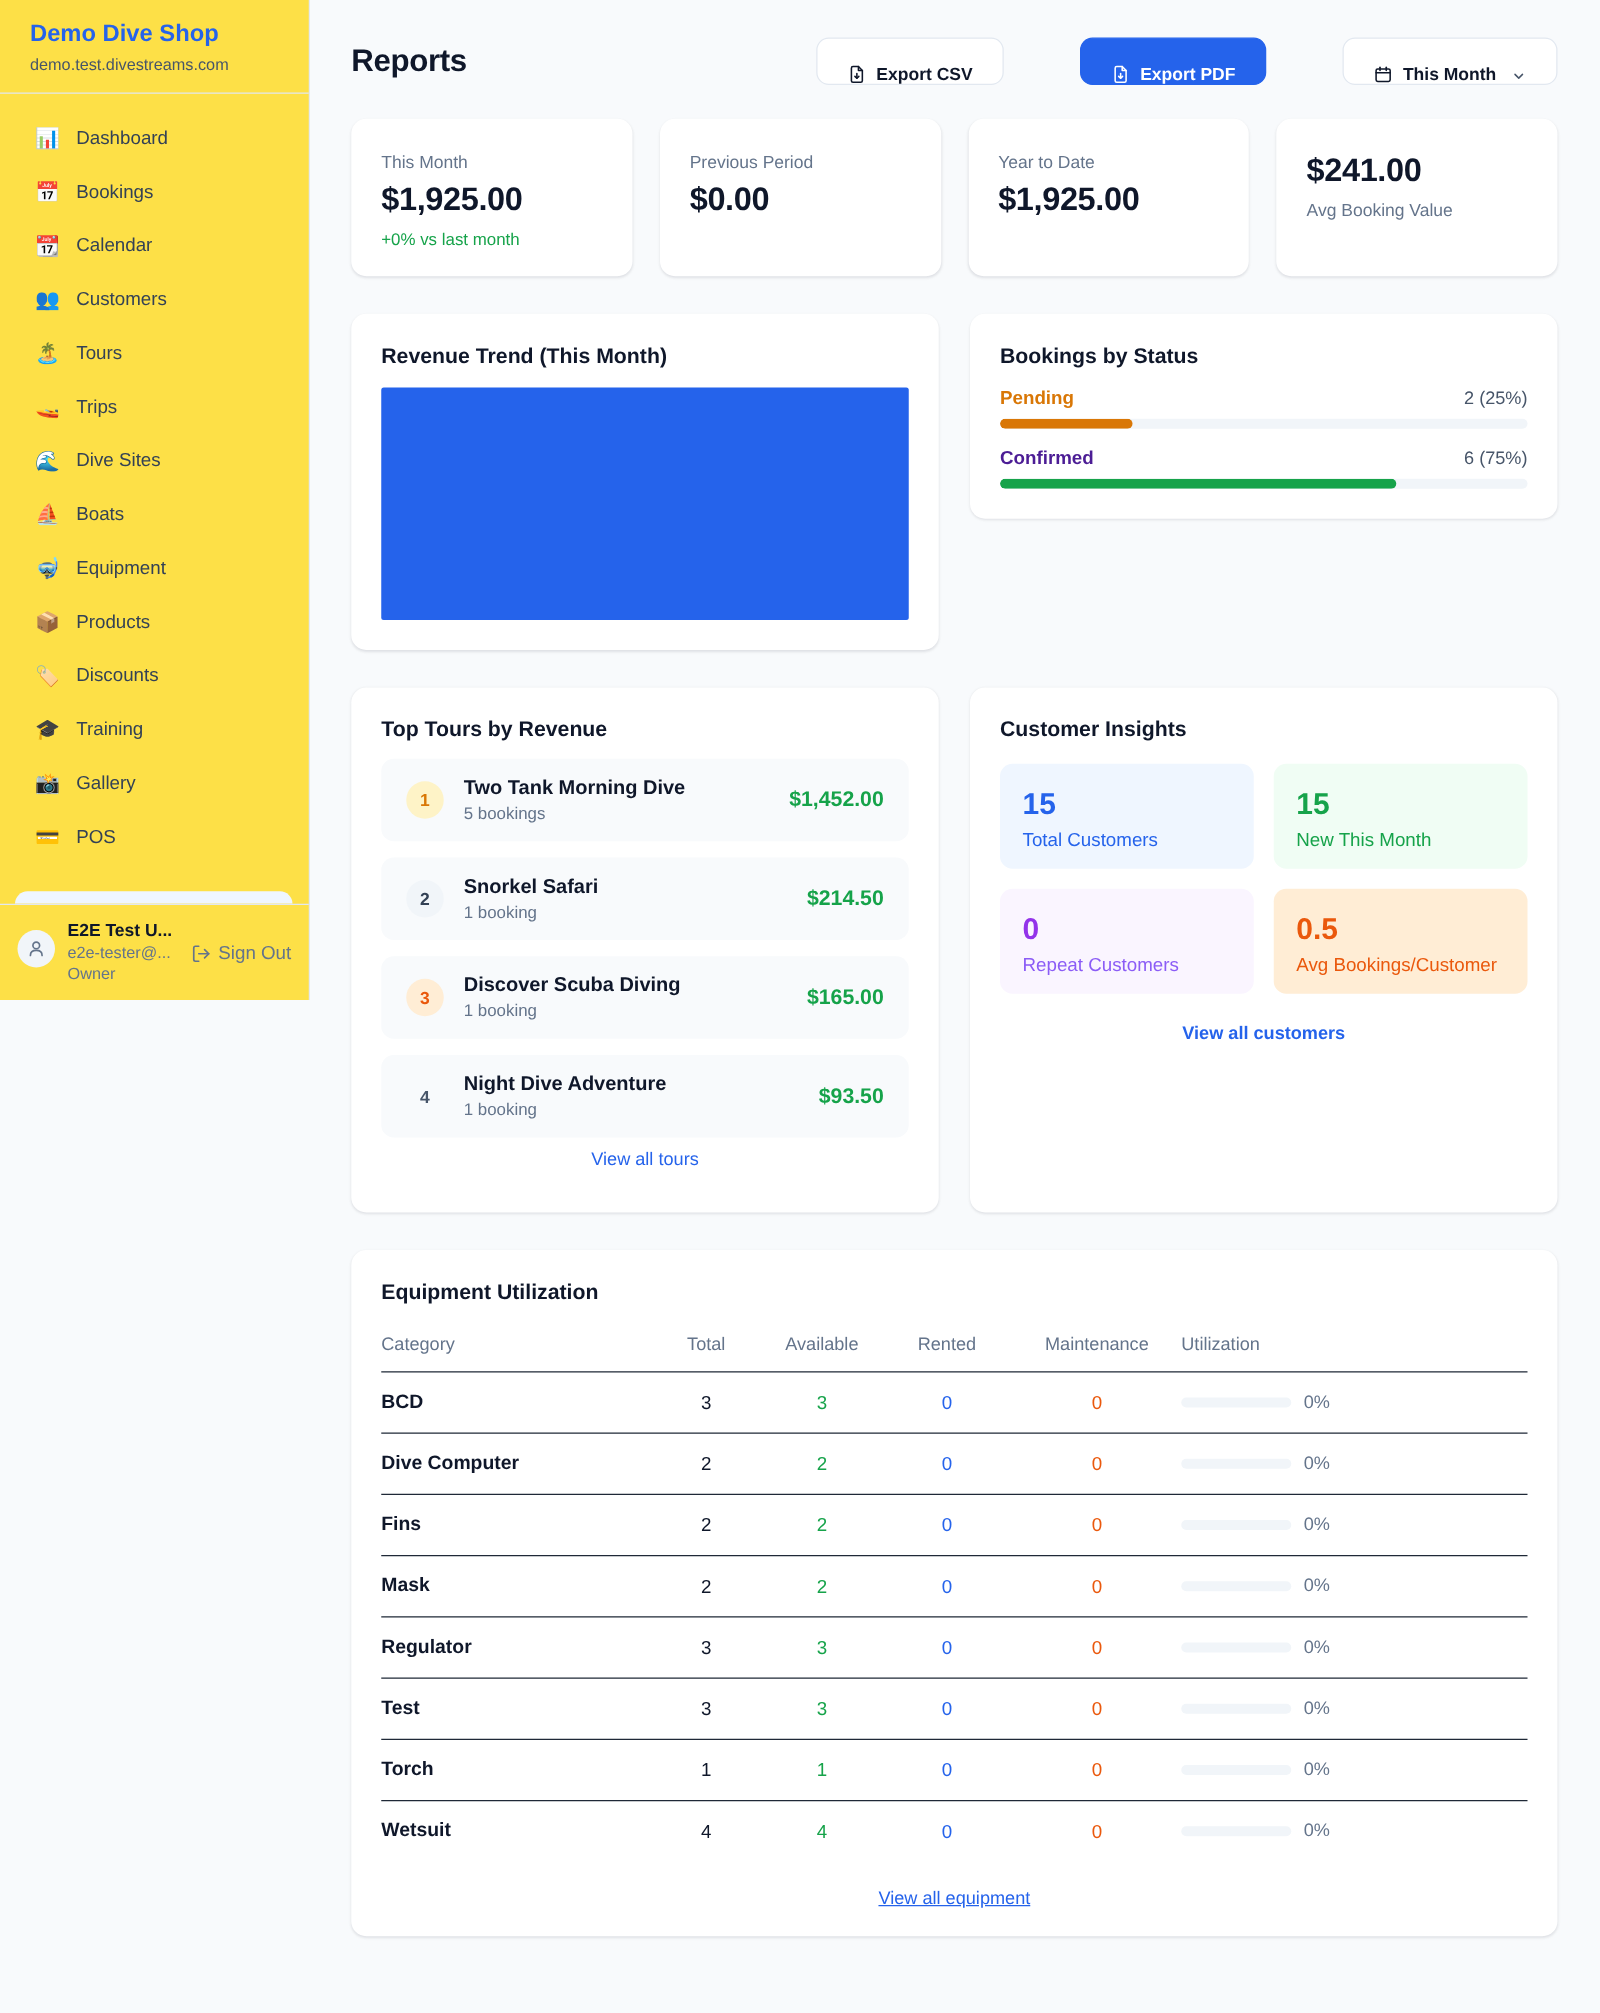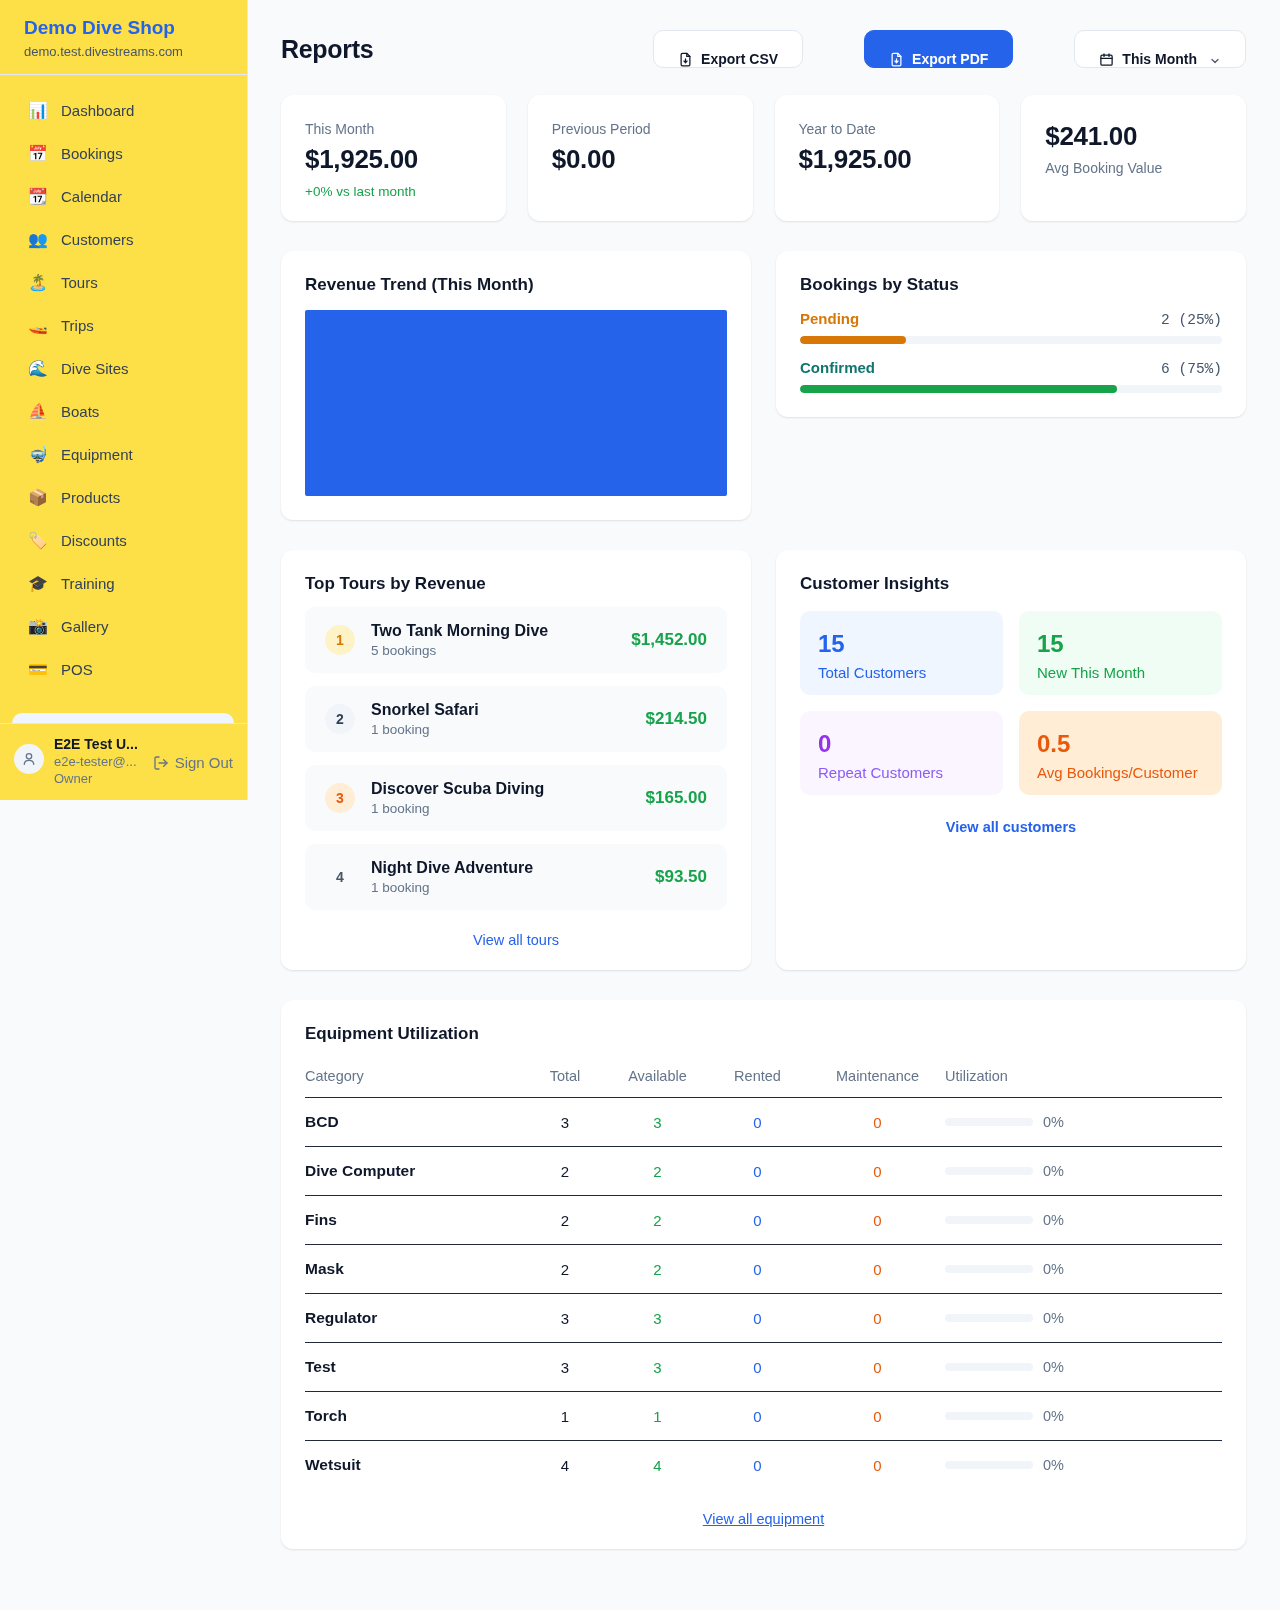--- a/index.html
+++ b/index.html
@@ -66,21 +66,21 @@
   .stat-delta { font-size:13.5px; color:#16a34a; margin-top:9px; }
   .stat-card.value-first .stat-value { margin-top:0; }
   .stat-card.value-first .stat-label { margin-top:8px; }
   .row2col { display:grid; grid-template-columns:1fr 1fr; gap:25px; margin-top:30px; align-items:start; }
   .card-pad { padding:24px; }
   .card-title { font-size:17px; font-weight:700; color:#0f172a; }
   .chart-fill { margin-top:15px; height:186px; background:#2563eb; border-radius:2px; }
   .status-row { margin-top:15px; }
   .status-head { display:flex; justify-content:space-between; align-items:baseline; }
   .status-label { font-size:15px; font-weight:700; }
-  .status-val { font-size:14.5px; color:#475569;font-family:Liberation Mono, monospace; }
+  .status-val { font-size:14.5px; color:#475569; }
   .track { height:8px; border-radius:4px; background:#f1f5f9; margin-top:8px; overflow:hidden; }
   .fill { height:8px; border-radius:4px; }
   .tall-card { height:420px; position:relative; }
   .tour-row {
     display:flex; align-items:center; margin-top:13px; background:#f8fafc;
     border-radius:10px; height:66px; padding:0 20px;
   }
   .tour-row:first-of-type { margin-top:17px; }
   .rank {
     width:30px; height:30px; border-radius:50%; flex:none;
@@ -90,21 +90,21 @@
   .rank.r1 { background:#fef3c7; color:#d97706; }
   .rank.r2 { background:#f1f5f9; color:#334155; }
   .rank.r3 { background:#ffedd5; color:#ea580c; }
   .tour-name { font-size:16px; font-weight:600; color:#0f172a; }
   .tour-sub { font-size:13.5px; color:#64748b; margin-top:3px; }
   .tour-rev { margin-left:auto; font-size:17px; font-weight:700; color:#16a34a; }
   .center-link {
     display:block; text-align:center; color:#2563eb; font-size:14.5px;
     cursor:pointer; text-decoration:none;
   }
-  .link-bottom { position:absolute; bottom:22px; left:0; right:0; }
+  .link-bottom { position:absolute; bottom:34px; left:0; right:0; }
   .tiles { display:grid; grid-template-columns:1fr 1fr; gap:16px; margin-top:17px; }
   .tile { border-radius:10px; padding:19px 18px; height:84px; }
   .tile-value { font-size:24px; font-weight:700; }
   .tile-label { font-size:15px; margin-top:6px; }
   .tile.blue { background:#eff6ff; } .tile.blue .tile-value{color:#2563eb;} .tile.blue .tile-label{color:#2563eb;}
   .tile.green { background:#f0fdf4; } .tile.green .tile-value{color:#16a34a;} .tile.green .tile-label{color:#16a34a;}
   .tile.purple { background:#faf5ff; } .tile.purple .tile-value{color:#9333ea;} .tile.purple .tile-label{color:#8b5cf6;}
   .tile.orange { background:#ffedd5; } .tile.orange .tile-value{color:#ea580c;} .tile.orange .tile-label{color:#ea580c;}
   .insights-link { margin-top:24px;font-weight:bold; }
   .equip-card { margin-top:30px; padding:24px 24px 22px; }
@@ -298,21 +298,21 @@
         <div class="status-head">
           <span class="status-label" style="color:#d97706">Pending</span>
           <span class="status-val">2 (25%)</span>
         </div>
         <div class="track">
           <div class="fill" style="width: 25%; background: rgb(217, 119, 6);"></div>
         </div>
       </div>
       <div class="status-row">
         <div class="status-head">
-          <span class="status-label" style="color:#0f766e">Confirmed</span>
+          <span class="status-label" style="color:#4c1d95">Confirmed</span>
           <span class="status-val">6 (75%)</span>
         </div>
         <div class="track">
           <div class="fill" style="width: 75%; background: rgb(22, 163, 74);"></div>
         </div>
       </div>
     </div>
   </section>
 
   <section class="row2col">

